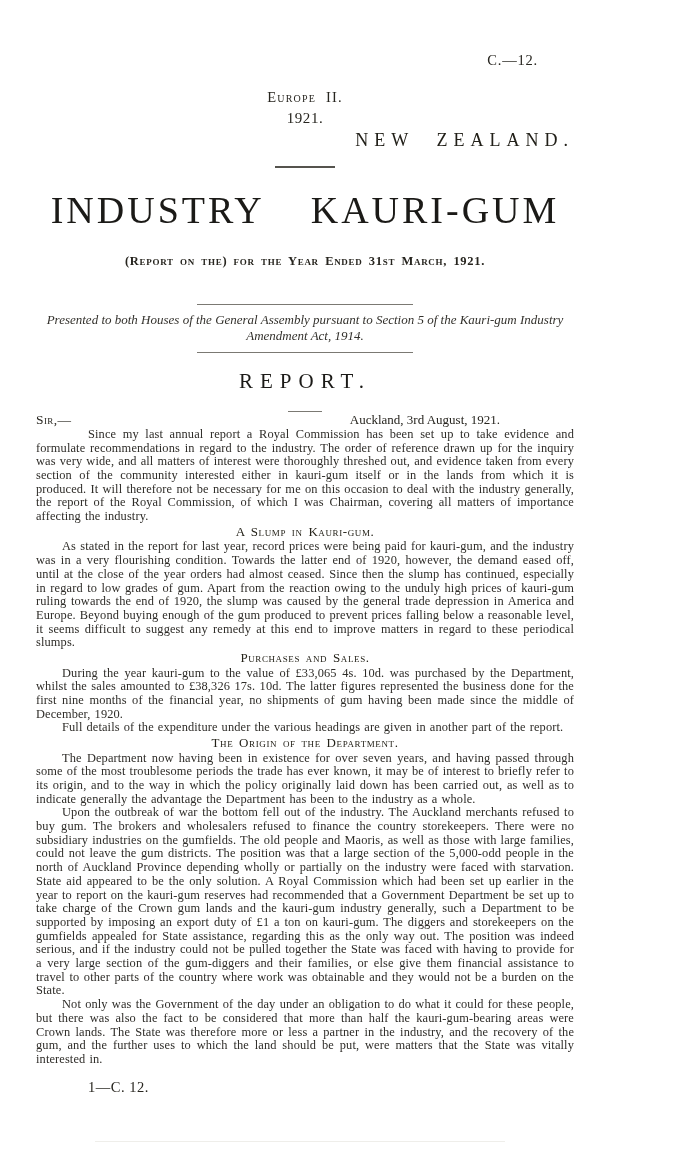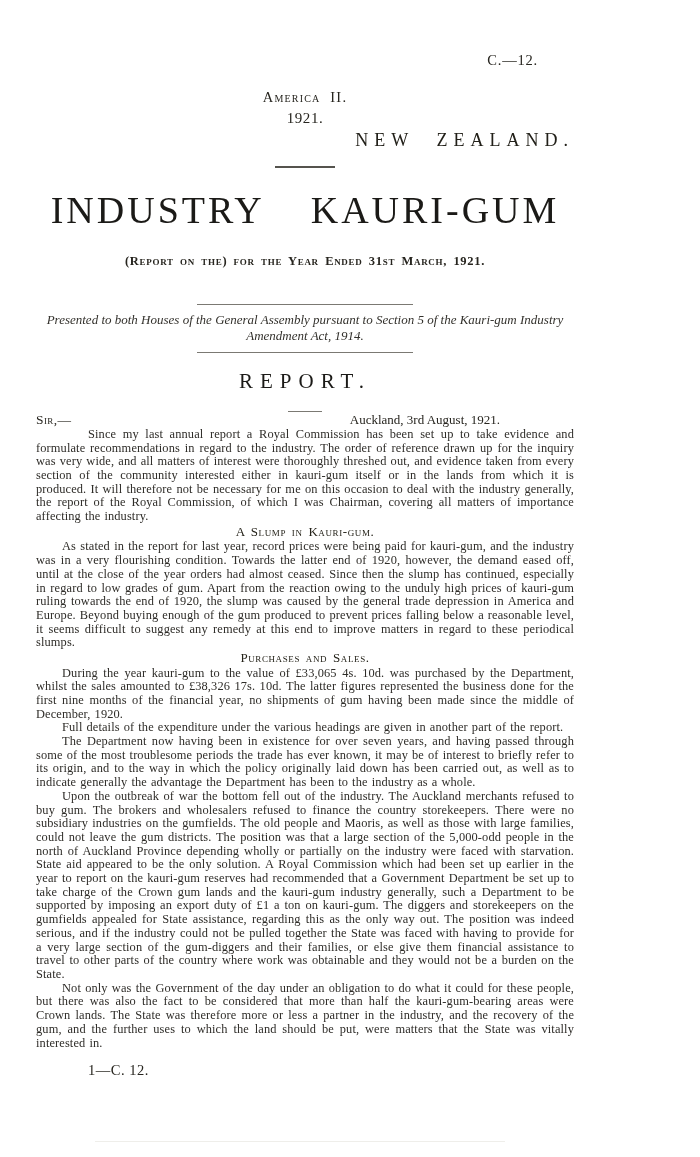--- a/index.html
+++ b/index.html
@@ -148,21 +148,21 @@
     border-top: 1px solid #efeeea;
   }
 </style>
 </head>
 <body>
 
 <div class="page">
 
   <div class="doc-ref">C.—12.</div>
 
-  <div class="session">America II.</div>
+  <div class="session">Europe II.</div>
   <div class="year">1921.</div>
   <div class="country">NEW ZEALAND.</div>
 
   <hr class="rule rule-sm">
 
   <h1 class="main-title">
     <span>INDUSTRY</span>
     <span>KAURI-GUM</span>
   </h1>
 
@@ -186,20 +186,21 @@
   <div class="body-text">
     <p class="indent-lg">Since my last annual report a Royal Commission has been set up to take evidence and formulate recommendations in regard to the industry.  The order of reference drawn up for the inquiry was very wide, and all matters of interest were thoroughly threshed out, and evidence taken from every section of the community interested either in kauri-gum itself or in the lands from which it is produced.  It will therefore not be necessary for me on this occasion to deal with the industry generally, the report of the Royal Commission, of which I was Chairman, covering all matters of importance affecting the industry.</p>
 
     <h3 class="crosshead">A Slump in Kauri-gum.</h3>
     <p class="indent">As stated in the report for last year, record prices were being paid for kauri-gum, and the industry was in a very flourishing condition.  Towards the latter end of 1920, however, the demand eased off, until at the close of the year orders had almost ceased.  Since then the slump has continued, especially in regard to low grades of gum.  Apart from the reaction owing to the unduly high prices of kauri-gum ruling towards the end of 1920, the slump was caused by the general trade depression in America and Europe.  Beyond buying enough of the gum produced to prevent prices falling below a reasonable level, it seems difficult to suggest any remedy at this end to improve matters in regard to these periodical slumps.</p>
 
     <h3 class="crosshead">Purchases and Sales.</h3>
     <p class="indent">During the year kauri-gum to the value of £33,065 4s. 10d. was purchased by the Department, whilst the sales amounted to £38,326 17s. 10d.  The latter figures represented the business done for the first nine months of the financial year, no shipments of gum having been made since the middle of December, 1920.</p>
     <p class="indent">Full details of the expenditure under the various headings are given in another part of the report.</p>
 
+    <h3 class="crosshead">The Origin of the Department.</h3>
     <p class="indent">The Department now having been in existence for over seven years, and having passed through some of the most troublesome periods the trade has ever known, it may be of interest to briefly refer to its origin, and to the way in which the policy originally laid down has been carried out, as well as to indicate generally the advantage the Department has been to the industry as a whole.</p>
     <p class="indent">Upon the outbreak of war the bottom fell out of the industry.  The Auckland merchants refused to buy gum.  The brokers and wholesalers refused to finance the country storekeepers.  There were no subsidiary industries on the gumfields.  The old people and Maoris, as well as those with large families, could not leave the gum districts.  The position was that a large section of the 5,000-odd people in the north of Auckland Province depending wholly or partially on the industry were faced with starvation.  State aid appeared to be the only solution.  A Royal Commission which had been set up earlier in the year to report on the kauri-gum reserves had recommended that a Government Department be set up to take charge of the Crown gum lands and the kauri-gum industry generally, such a Department to be supported by imposing an export duty of £1 a ton on kauri-gum.  The diggers and storekeepers on the gumfields appealed for State assistance, regarding this as the only way out.  The position was indeed serious, and if the industry could not be pulled together the State was faced with having to provide for a very large section of the gum-diggers and their families, or else give them financial assistance to travel to other parts of the country where work was obtainable and they would not be a burden on the State.</p>
     <p class="indent">Not only was the Government of the day under an obligation to do what it could for these people, but there was also the fact to be considered that more than half the kauri-gum-bearing areas were Crown lands.  The State was therefore more or less a partner in the industry, and the recovery of the gum, and the further uses to which the land should be put, were matters that the State was vitally interested in.</p>
   </div>
 
   <div class="footer-ref">1—C. 12.</div>
 
   <div class="scan-artifact-line"></div>
 
 </div>

